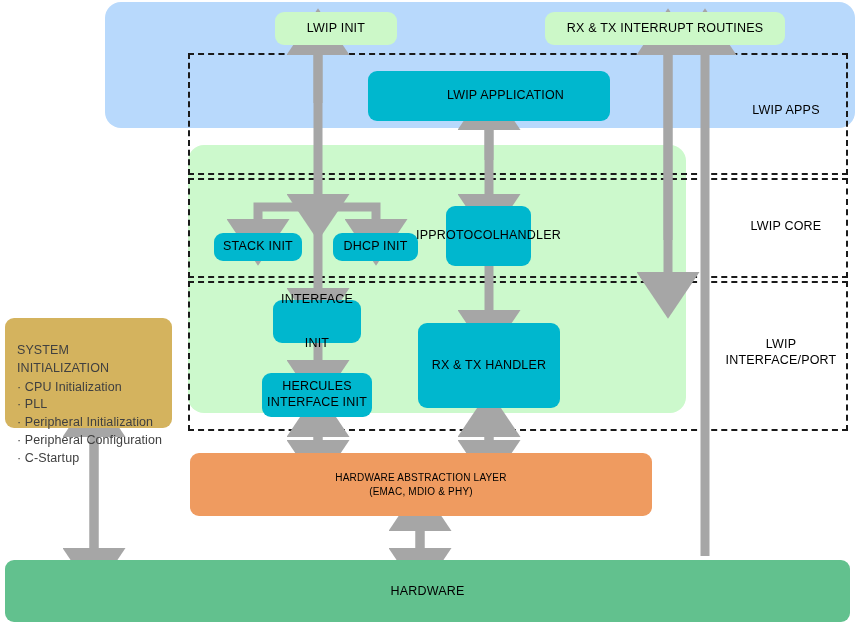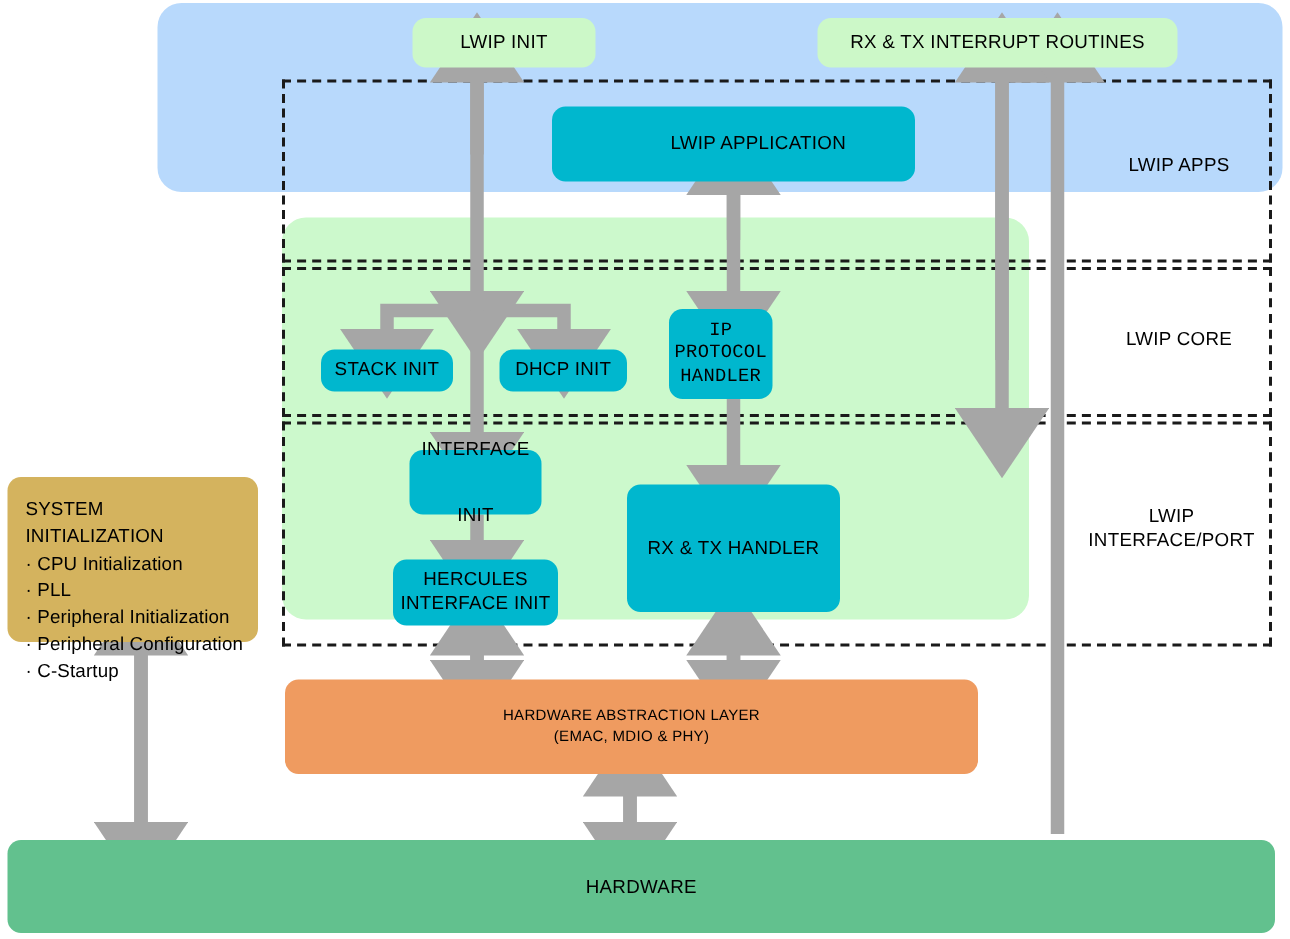--- a/index.html
+++ b/index.html
@@ -67,22 +67,22 @@
     text-align: center;
     font-size: 12.5px;
     color: #000;
     line-height: 1.25;
     letter-spacing: 0.2px;
   }
   .box-tan {
     background: #d4b35e;
     border-radius: 9px;
     font-size: 12.5px;
-    color: #000000;
-    padding: 13px 10px 10px 12px;
+    color: #404040;
+    padding: 24px 10px 10px 12px;
     line-height: 1.42;
     letter-spacing: 0.1px;
   }
   .box-orange {
     background: #ef9b60;
     border-radius: 9px;
     display: flex;
     align-items: center;
     justify-content: center;
     text-align: center;
@@ -196,21 +196,21 @@
   </div>
 
   <div class="abs box-teal" style="left:214px; top:233px; width:88px; height:28px;">
     <span>STACK INIT</span>
   </div>
 
   <div class="abs box-teal" style="left:333px; top:233px; width:85px; height:28px;">
     <span>DHCP INIT</span>
   </div>
 
-  <div class="abs box-teal" style="left:446px; top:206px; width:69px; height:60px; flex-direction:column;font-family:Liberation Mono, monospace;">
+  <div class="abs box-teal" style="left:446px; top:206px; width:85px; height:60px; flex-direction:row;">
     <span>IP</span>
     <span>PROTOCOL</span>
     <span>HANDLER</span>
   </div>
 
   <div class="abs box-teal" style="left:273px; top:300px; width:88px; height:43px; flex-direction:column;gap:28px;">
     <span>INTERFACE</span>
     <span>INIT</span>
   </div>
 

